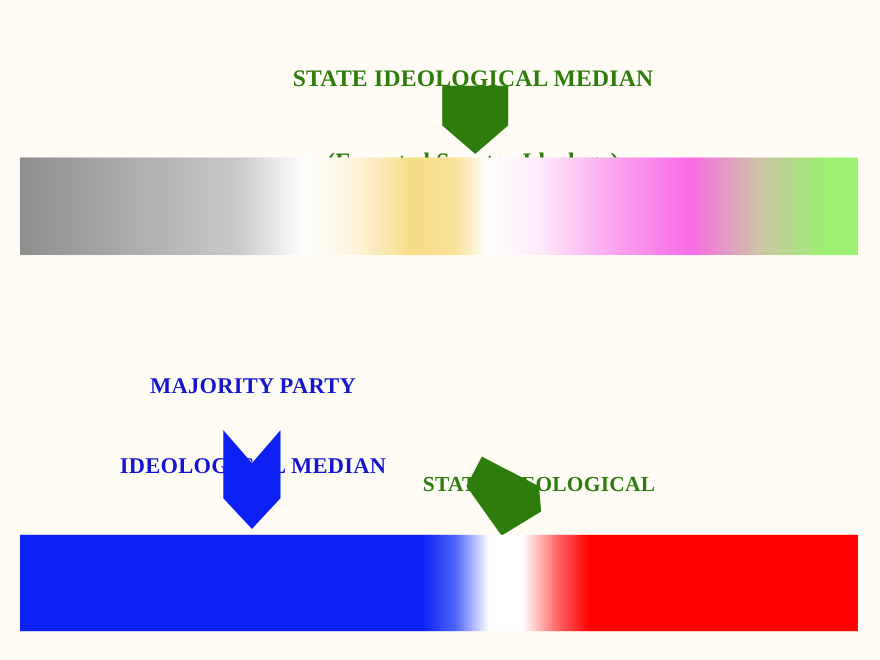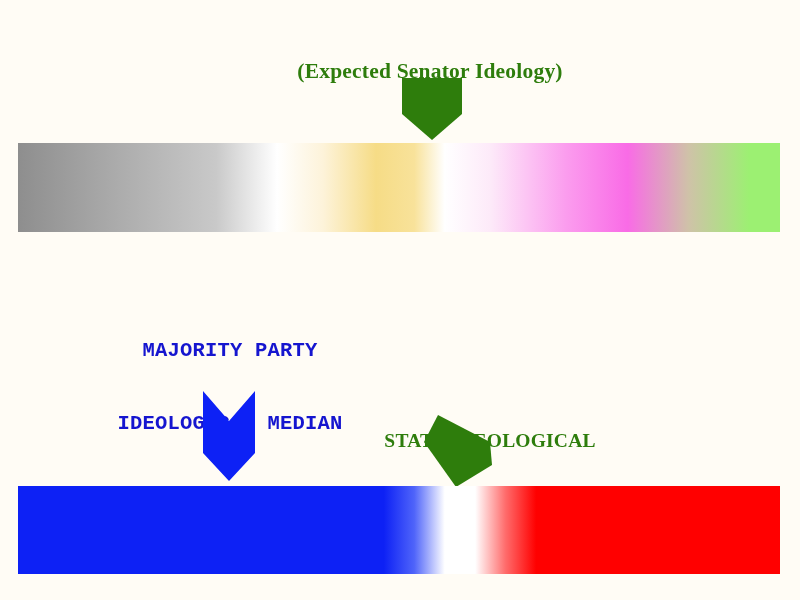--- a/index.html
+++ b/index.html
@@ -41,21 +41,21 @@
   }
   #expected-label .l1 { display: block; }
   #expected-label .l2 { display: block; }
 
   #majority-label {
     left: 30px;
     top: 291px;
     width: 400px;
     font-size: 20.5px;
   }
-  #majority-label span { display: block; font-family: Liberation Mono, monospace; }
+  #majority-label span { display: block; }
 
   #state-median-label {
     left: 330px;
     top: 383px;
     width: 320px;
     font-size: 19.5px;
   }
   #state-median-label span { display: block; }
   #state-median-label .l2 { text-align: center; }
 
@@ -94,20 +94,21 @@
     width: 84px;
     height: 82px;
   }
 </style>
 </head>
 <body>
 
 <div id="stage" style="background: rgb(255, 252, 245);">
 
   <div class="label label-green" id="expected-label" style="color: rgb(46, 125, 12);">
+    <span class="l1">STATE IDEOLOGICAL MEDIAN</span>
     <span class="l2">(Expected Senator Ideology)</span>
   </div>
 
   <svg class="marker" id="expected-marker" viewBox="0 0 64 66">
     <polygon points="2,2 62,2 62,38 32,64 2,38" fill="#2e7d0c"></polygon>
   </svg>
 
   <svg class="bar" id="top-bar" viewBox="0 0 762 89" preserveAspectRatio="none">
     <defs>
       <linearGradient id="gradTop" x1="0" y1="0" x2="1" y2="0">

